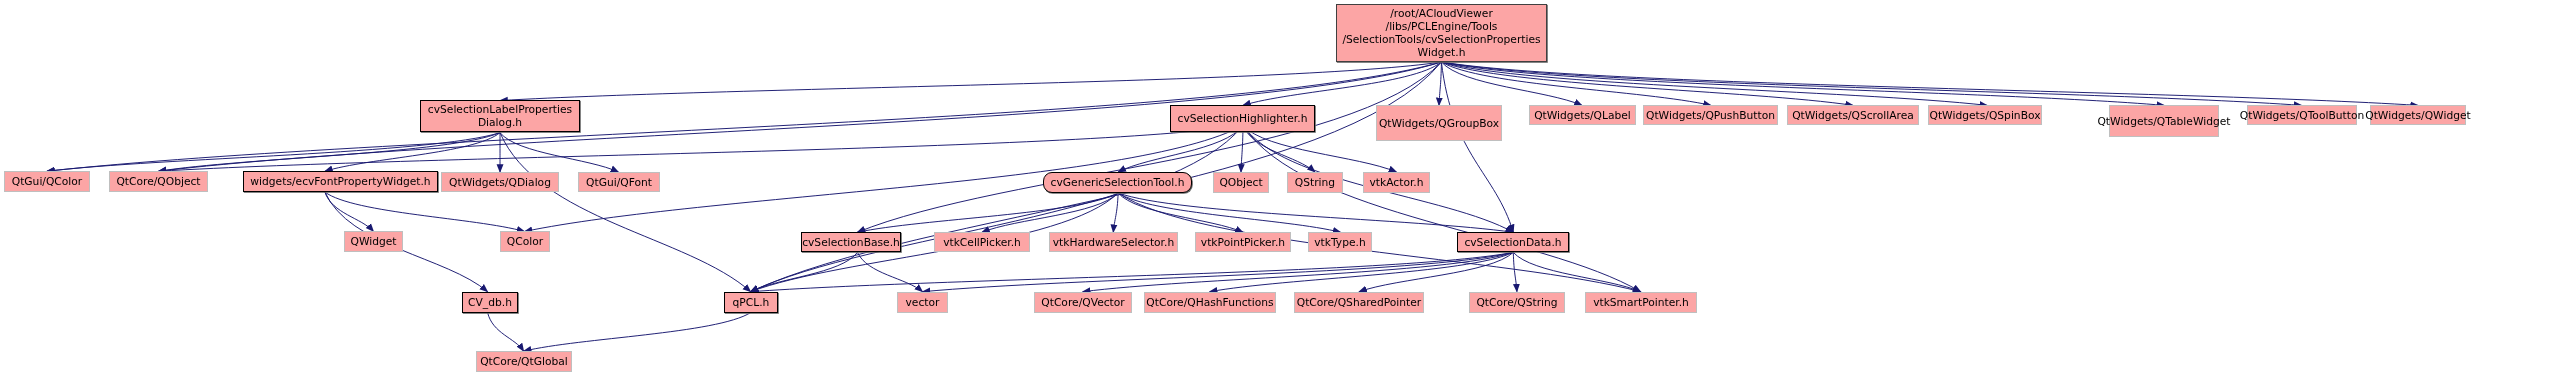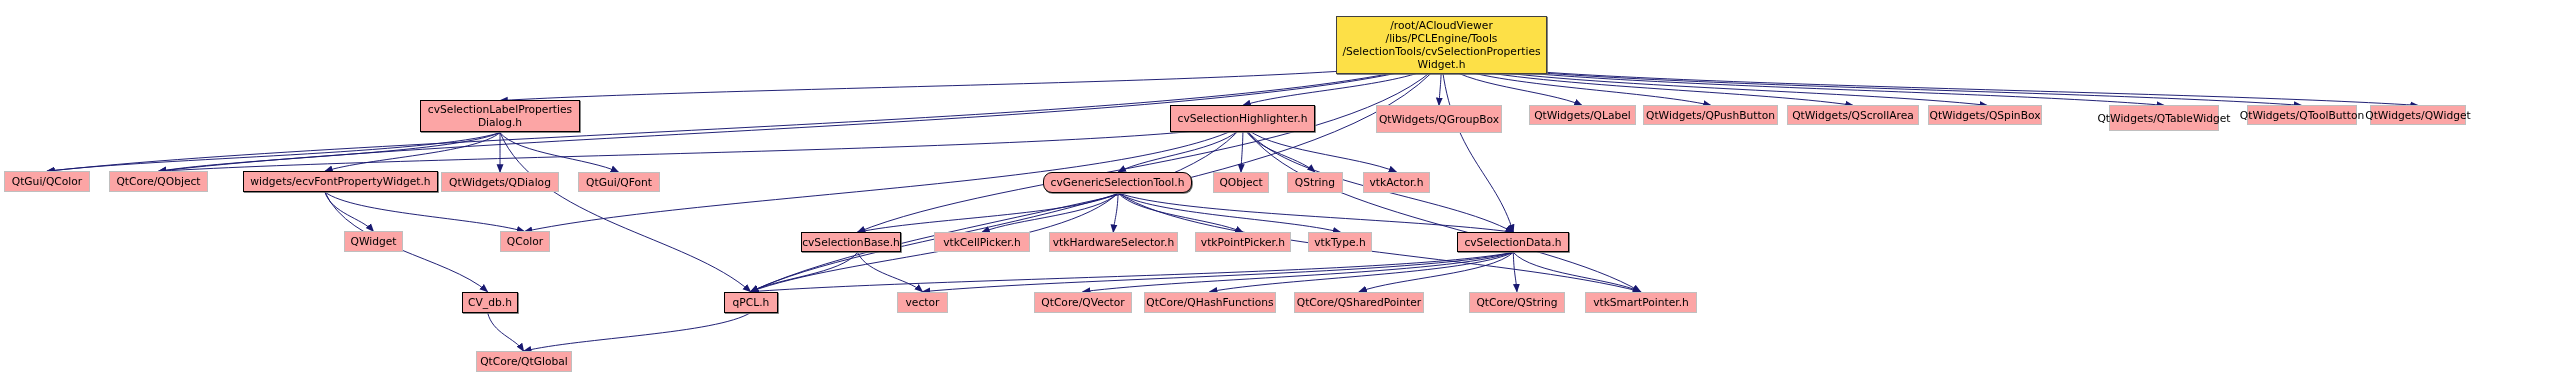--- a/index.html
+++ b/index.html
@@ -2,21 +2,21 @@
 <html style="font-size:13px"><head>
 <meta charset="utf-8">
 <style>
   html, body { margin:0; padding:0; background:#ffffff; }
   body { width:2576px; height:377px; position:relative; overflow:hidden; font-family:"DejaVu Sans", sans-serif; }
   #edges { position:absolute; left:0; top:0; width:2576px; height:377px; }
   .node { position:absolute; box-sizing:border-box; background:#fca5a5; font-size:10.7px; color:#000;
           display:flex; align-items:center; justify-content:center; text-align:center; line-height:13px; white-space:pre; }
   .node.local { border:0.8px solid #000; box-shadow:0.8px 0.8px 0 #666; }
   .node.ext { border:0.8px solid #bfbfbf; }
-  .node.root { background:#fde047; border:0.8px solid #404040; box-shadow:0.8px 0.8px 0 #666; flex-direction:column;margin-top:12px; }
+  .node.root { background:#fca5a5; border:0.8px solid #404040; box-shadow:0.8px 0.8px 0 #666; flex-direction:column; }
 </style>
 </head>
 <body>
 
 <svg id="edges" xmlns="http://www.w3.org/2000/svg" viewBox="0 0 3207 469" width="2576" height="377">
   <defs>
     <marker id="arrow" viewBox="0 0 10 10" refX="9" refY="5" markerWidth="9" markerHeight="9" orient="auto">
       <path d="M0,1 L10,5 L0,9 z" fill="#191970"></path>
     </marker>
   </defs>
@@ -79,26 +79,26 @@
 <div class="node root" style="left:1336px;top:4px;width:211px;height:58px;">
   <div>/root/ACloudViewer</div>
   <div>/libs/PCLEngine/Tools</div>
   <div>/SelectionTools/cvSelectionProperties</div>
   <div>Widget.h</div>
 </div>
 
 <div class="node local" id="n-labeldlg" style="left:420px;top:100px;width:160px;height:32px;">cvSelectionLabelProperties
 Dialog.h</div>
 <div class="node local" id="n-highlighter" style="left:1170px;top:105px;width:145px;height:27px;">cvSelectionHighlighter.h</div>
-<div class="node ext" id="n-qgroupbox" style="left:1376px;top:105px;width:126px;height:28px;">QtWidgets/QGroupBox</div>
+<div class="node ext" id="n-qgroupbox" style="left:1376px;top:105px;width:126px;height:36px;">QtWidgets/QGroupBox</div>
 <div class="node ext" id="n-qlabel" style="left:1529px;top:105px;width:107px;height:20px;">QtWidgets/QLabel</div>
 <div class="node ext" id="n-qpushbutton" style="left:1643px;top:105px;width:135px;height:20px;">QtWidgets/QPushButton</div>
 <div class="node ext" id="n-qscrollarea" style="left:1787px;top:105px;width:132px;height:20px;">QtWidgets/QScrollArea</div>
 <div class="node ext" id="n-qspinbox" style="left:1928px;top:105px;width:114px;height:20px;">QtWidgets/QSpinBox</div>
-<div class="node ext" id="n-qtablewidget" style="left:2109px;top:105px;width:110px;height:26px;">QtWidgets/QTableWidget</div>
+<div class="node ext" id="n-qtablewidget" style="left:2109px;top:105px;width:110px;height:32px;">QtWidgets/QTableWidget</div>
 <div class="node ext" id="n-qtoolbutton" style="left:2247px;top:105px;width:110px;height:20px;">QtWidgets/QToolButton</div>
 <div class="node ext" id="n-qwidget_w" style="left:2370px;top:105px;width:96px;height:20px;">QtWidgets/QWidget</div>
 
 <div class="node ext" id="n-qguiqcolor" style="left:4px;top:171px;width:86px;height:21px;">QtGui/QColor</div>
 <div class="node ext" id="n-qcoreqobject" style="left:109px;top:171px;width:99px;height:21px;">QtCore/QObject</div>
 <div class="node local" id="n-fontwidget" style="left:227px;top:171px;width:195px;height:21px;margin-left:16px;">widgets/ecvFontPropertyWidget.h</div>
 <div class="node ext" id="n-qdialog" style="left:441px;top:172px;width:118px;height:20px;">QtWidgets/QDialog</div>
 <div class="node ext" id="n-qfont" style="left:578px;top:172px;width:82px;height:20px;">QtGui/QFont</div>
 <div class="node local" id="n-generictool" style="left:1043px;top:172px;width:149px;height:21px;border-radius:9px;">cvGenericSelectionTool.h</div>
 <div class="node ext" id="n-qobject" style="left:1213px;top:172px;width:56px;height:21px;">QObject</div>

